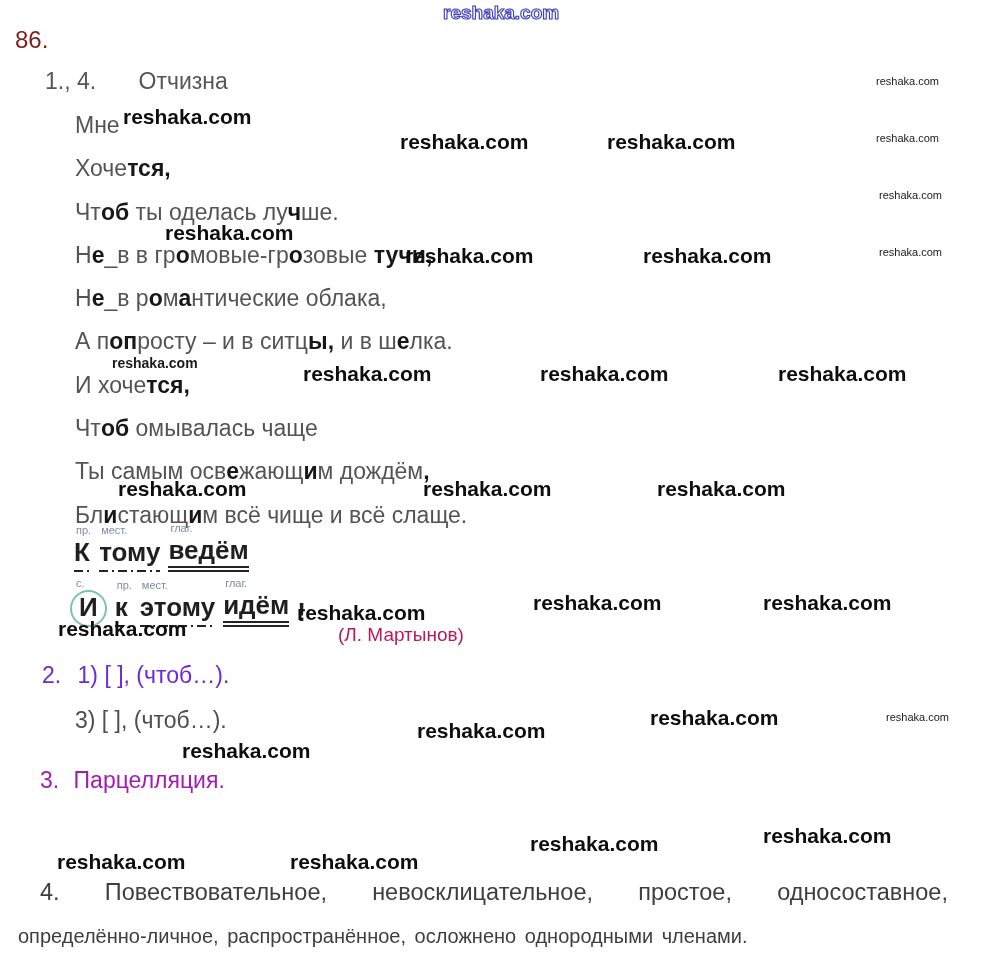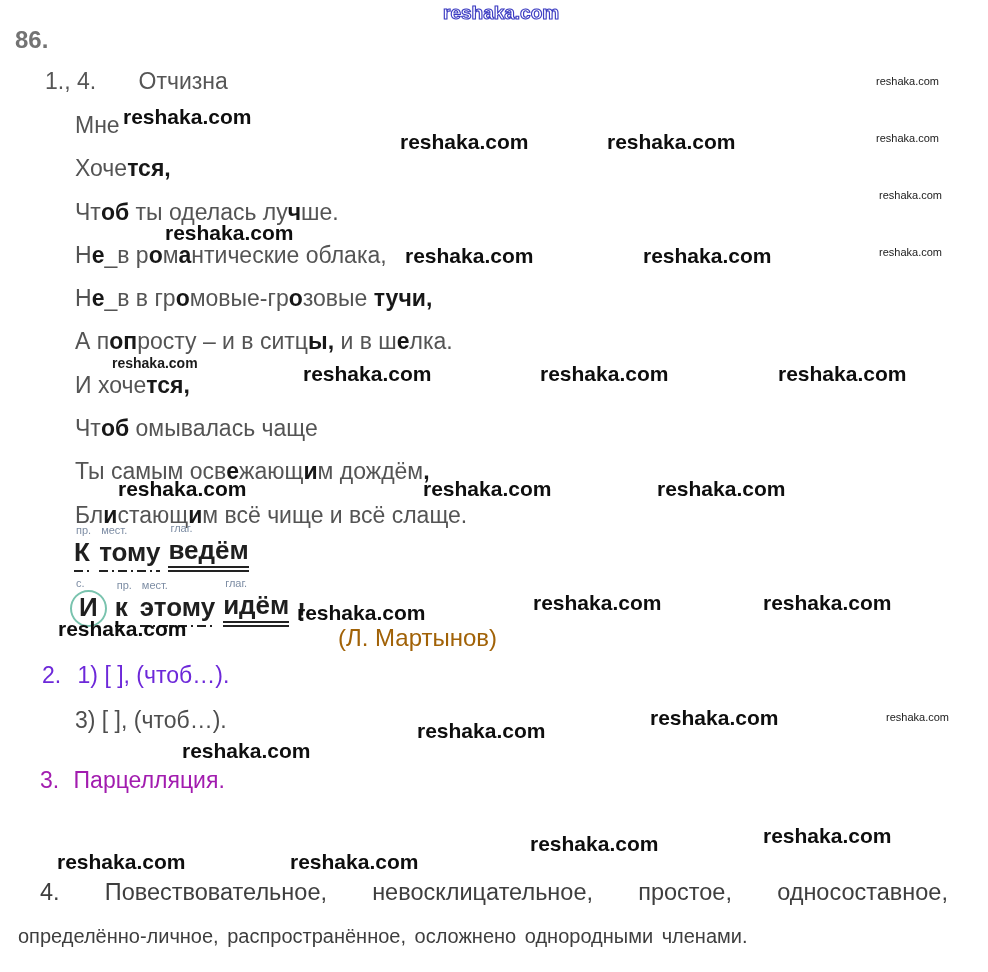--- a/index.html
+++ b/index.html
@@ -1,39 +1,39 @@
 <!DOCTYPE html>
 <html><head>
 <meta charset="utf-8">
 <style>
   html,body{margin:0;padding:0;background:#ffffff;}
   .canvas{
     position:relative;width:988px;height:972px;background:#ffffff;overflow:hidden;
     font-family:"Liberation Sans","DejaVu Sans",sans-serif;color:#4e4e4e;
   }
   
-  .ex-num{position:absolute;left:15px;top:26px;font-size:24px;font-weight:bold;color:#737373;}
+  .ex-num{position:absolute;left:15px;top:26px;font-size:24px;font-weight:normal;color:#7f1d1d;}
   
   .task-head{position:absolute;left:45px;top:68px;font-size:23px;color:#565656;}
   .task-head .title{margin-left:36px;}
   
   .poem{position:absolute;left:75px;top:104px;}
   .poem-line{height:43.3px;line-height:43.3px;font-size:23px;color:#545454;white-space:nowrap;}
   .poem-line b{color:#171717;}
   
   .parsed{position:absolute;left:74px;top:522px;}
   .parsed-line{margin-bottom:5px;white-space:nowrap;}
   .ptoken{display:inline-block;margin-right:8px;vertical-align:bottom;}
   .ptoken .lbl{display:block;height:13px;line-height:13px;font-size:11px;color:#7d8da4;padding-left:2px;}
   .ptoken .w{display:inline-block;font-size:26px;font-weight:bold;color:#1f1f1f;line-height:30px;}
   .u-dashdot{padding-bottom:5px;background:repeating-linear-gradient(90deg,#222 0 9px,transparent 9px 13px,#222 13px 15px,transparent 15px 19px) bottom left/100% 2px no-repeat;}
   .u-double{border-bottom:6px double #222;padding-bottom:1px;}
   .circled{border:2px solid #79c3ae;border-radius:50%;padding:0 7px 3px 7px;margin-left:-4px;}
   
-  .author{position:absolute;left:338px;top:624px;font-size:24px;color:#a16207;}
+  .author{position:absolute;left:338px;top:624px;font-size:19px;color:#be185d;}
   
   .ans2-l1{position:absolute;left:42px;top:662px;font-size:23px;color:#6d28d9;}
   .ans2-l1 .num{margin-right:10px;}
   .ans2-l2{position:absolute;left:75px;top:707px;font-size:23px;color:#4e4e4e;}
   .ans3{position:absolute;left:40px;top:767px;font-size:23px;color:#a21caf;}
   .ans3 .num{margin-right:8px;}
   .ans4-l1{position:absolute;left:40px;right:40px;top:879px;display:flex;justify-content:space-between;font-size:23.5px;color:#3e3e3e;}
   .ans4-l2{position:absolute;left:18px;top:925px;font-size:20px;color:#3e3e3e;word-spacing:3px;}
   
   .wm-bold{position:absolute;font-weight:bold;font-size:21px;color:#0e0e0e;white-space:nowrap;}
@@ -51,22 +51,22 @@
 
   <div class="task-head">
     <span>1., 4.</span>
     <span class="title">Отчизна</span>
   </div>
 
   <div class="poem">
       <div class="poem-line"><span>Мне</span></div>
       <div class="poem-line"><span>Хоче</span><b>тся,</b></div>
       <div class="poem-line"><span>Чт</span><b>об</b><span> ты оделась лу</span><b>ч</b><span>ше.</span></div>
+      <div class="poem-line"><span>Н</span><b>е</b><span>_в в гр</span><b>о</b><span>мовые-гр</span><b>о</b><span>зовые </span><b>тучи,</b></div>
       <div class="poem-line"><span>Н</span><b>е</b><span>_в р</span><b>о</b><span>м</span><b>а</b><span>нтические облака,</span></div>
-      <div class="poem-line"><span>Н</span><b>е</b><span>_в в гр</span><b>о</b><span>мовые-гр</span><b>о</b><span>зовые </span><b>тучи,</b></div>
       <div class="poem-line"><span>А п</span><b>оп</b><span>росту – и в ситц</span><b>ы,</b><span> и в ш</span><b>е</b><span>лка.</span></div>
       <div class="poem-line"><span>И хоче</span><b>тся,</b></div>
       <div class="poem-line"><span>Чт</span><b>об</b><span> омывалась чаще</span></div>
       <div class="poem-line"><span>Ты самым осв</span><b>е</b><span>жающ</span><b>и</b><span>м дождём</span><b>,</b></div>
       <div class="poem-line"><span>Бл</span><b>и</b><span>стающ</span><b>и</b><span>м всё чище и всё слаще.</span></div>
     </div>
 
   <div class="parsed">
       <div class="parsed-line"><span class="ptoken"><span class="lbl">пр.</span><span class="w u-dashdot">К</span></span><span class="ptoken"><span class="lbl">мест.</span><span class="w u-dashdot">тому</span></span><span class="ptoken"><span class="lbl">глаг.</span><span class="w u-double">ведём</span></span></div>
       <div class="parsed-line"><span class="ptoken"><span class="lbl">с.</span><span class="w circled">И</span></span><span class="ptoken"><span class="lbl">пр.</span><span class="w u-dashdot">к</span></span><span class="ptoken"><span class="lbl">мест.</span><span class="w u-dashdot">этому</span></span><span class="ptoken"><span class="lbl">глаг.</span><span class="w u-double">идём</span></span><span class="ptoken"><span class="lbl">&nbsp;</span><span class="w">!</span></span></div>

